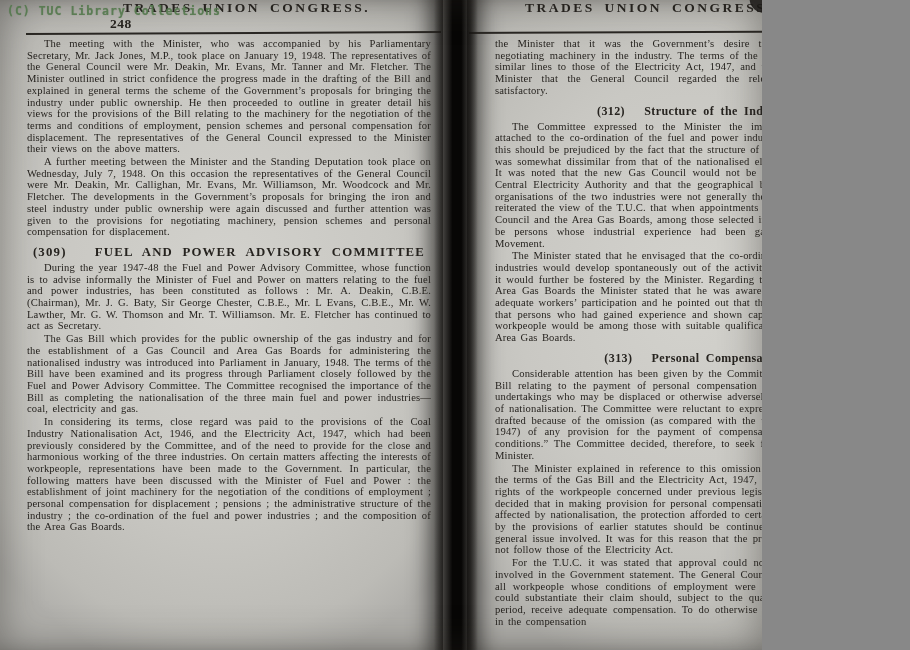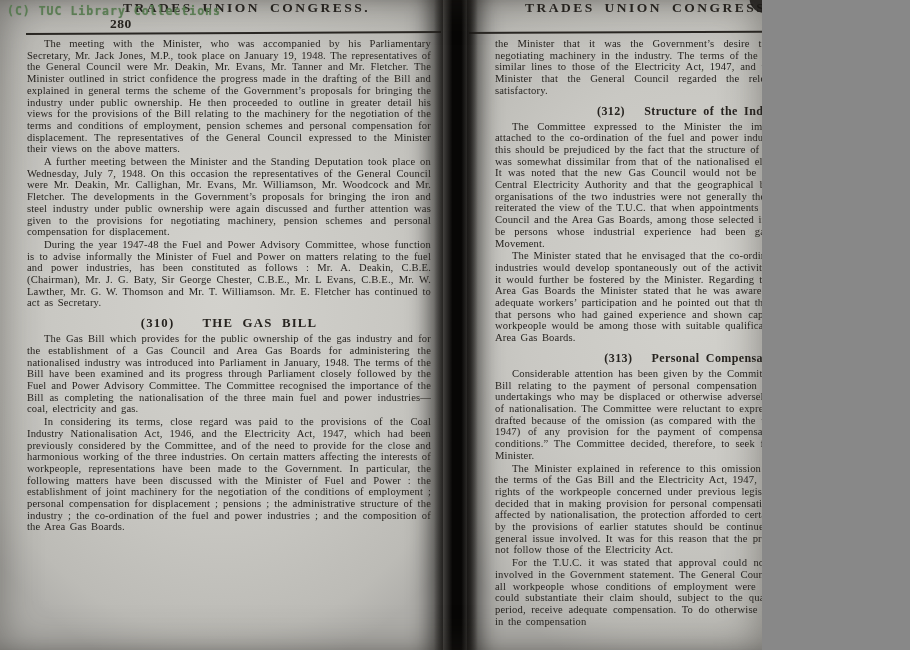--- a/index.html
+++ b/index.html
@@ -81,29 +81,29 @@
 </style>
 </head>
 <body>
 
 <div id="scan">
 
   <div id="watermark">(C) TUC Library Collections</div>
 
   <div class="page" id="page-left">
     <div class="page-header">
-      <span class="page-num">280</span>
+      <span class="page-num">248</span>
       <div class="running-title">TRADES UNION CONGRESS.</div>
       <div class="header-rule"></div>
     </div>
     <div class="body-text">
         <div class="para">The meeting with the Minister, who was accompanied by his Parliamentary Secretary, Mr. Jack Jones, M.P., took place on January 19, 1948. The representatives of the General Council were Mr. Deakin, Mr. Evans, Mr. Tanner and Mr. Fletcher. The Minister outlined in strict confidence the progress made in the drafting of the Bill and explained in general terms the scheme of the Government’s proposals for bringing the industry under public ownership. He then proceeded to outline in greater detail his views for the provisions of the Bill relating to the machinery for the negotiation of the terms and conditions of employment, pension schemes and personal compensation for displacement. The representatives of the General Council expressed to the Minister their views on the above matters.</div>
         <div class="para">A further meeting between the Minister and the Standing Deputation took place on Wednesday, July 7, 1948. On this occasion the representatives of the General Council were Mr. Deakin, Mr. Callighan, Mr. Evans, Mr. Williamson, Mr. Woodcock and Mr. Fletcher. The developments in the Government’s proposals for bringing the iron and steel industry under public ownership were again discussed and further attention was given to the provisions for negotiating machinery, pension schemes and personal compensation for displacement.</div>
+        <div class="heading caps">(309)&nbsp;&nbsp;&nbsp;FUEL AND POWER ADVISORY COMMITTEE</div>
         <div class="para">During the year 1947-48 the Fuel and Power Advisory Committee, whose function is to advise informally the Minister of Fuel and Power on matters relating to the fuel and power industries, has been constituted as follows : Mr. A. Deakin, C.B.E. (Chairman), Mr. J. G. Baty, Sir George Chester, C.B.E., Mr. L Evans, C.B.E., Mr. W. Lawther, Mr. G. W. Thomson and Mr. T. Williamson. Mr. E. Fletcher has continued to act as Secretary.</div>
-        <div class="heading caps">(310)&nbsp;&nbsp;&nbsp;THE GAS BILL</div>
         <div class="para">The Gas Bill which provides for the public ownership of the gas industry and for the establishment of a Gas Council and Area Gas Boards for administering the nationalised industry was introduced into Parliament in January, 1948. The terms of the Bill have been examined and its progress through Parliament closely followed by the Fuel and Power Advisory Committee. The Committee recognised the importance of the Bill as completing the nationalisation of the three main fuel and power industries—coal, electricity and gas.</div>
         <div class="para">In considering its terms, close regard was paid to the provisions of the Coal Industry Nationalisation Act, 1946, and the Electricity Act, 1947, which had been previously considered by the Committee, and of the need to provide for the close and harmonious working of the three industries. On certain matters affecting the interests of workpeople, representations have been made to the Government. In particular, the following matters have been discussed with the Minister of Fuel and Power : the establishment of joint machinery for the negotiation of the conditions of employment ; personal compensation for displacement ; pensions ; the administrative structure of the industry ; the co-ordination of the fuel and power industries ; and the composition of the Area Gas Boards.</div>
       </div>
   </div>
 
   <div class="page" id="page-right">
     <div class="page-header">
       <div class="running-title">TRADES UNION CONGRESS.</div>
       <span class="page-num">249</span>
       <div class="header-rule"></div>

